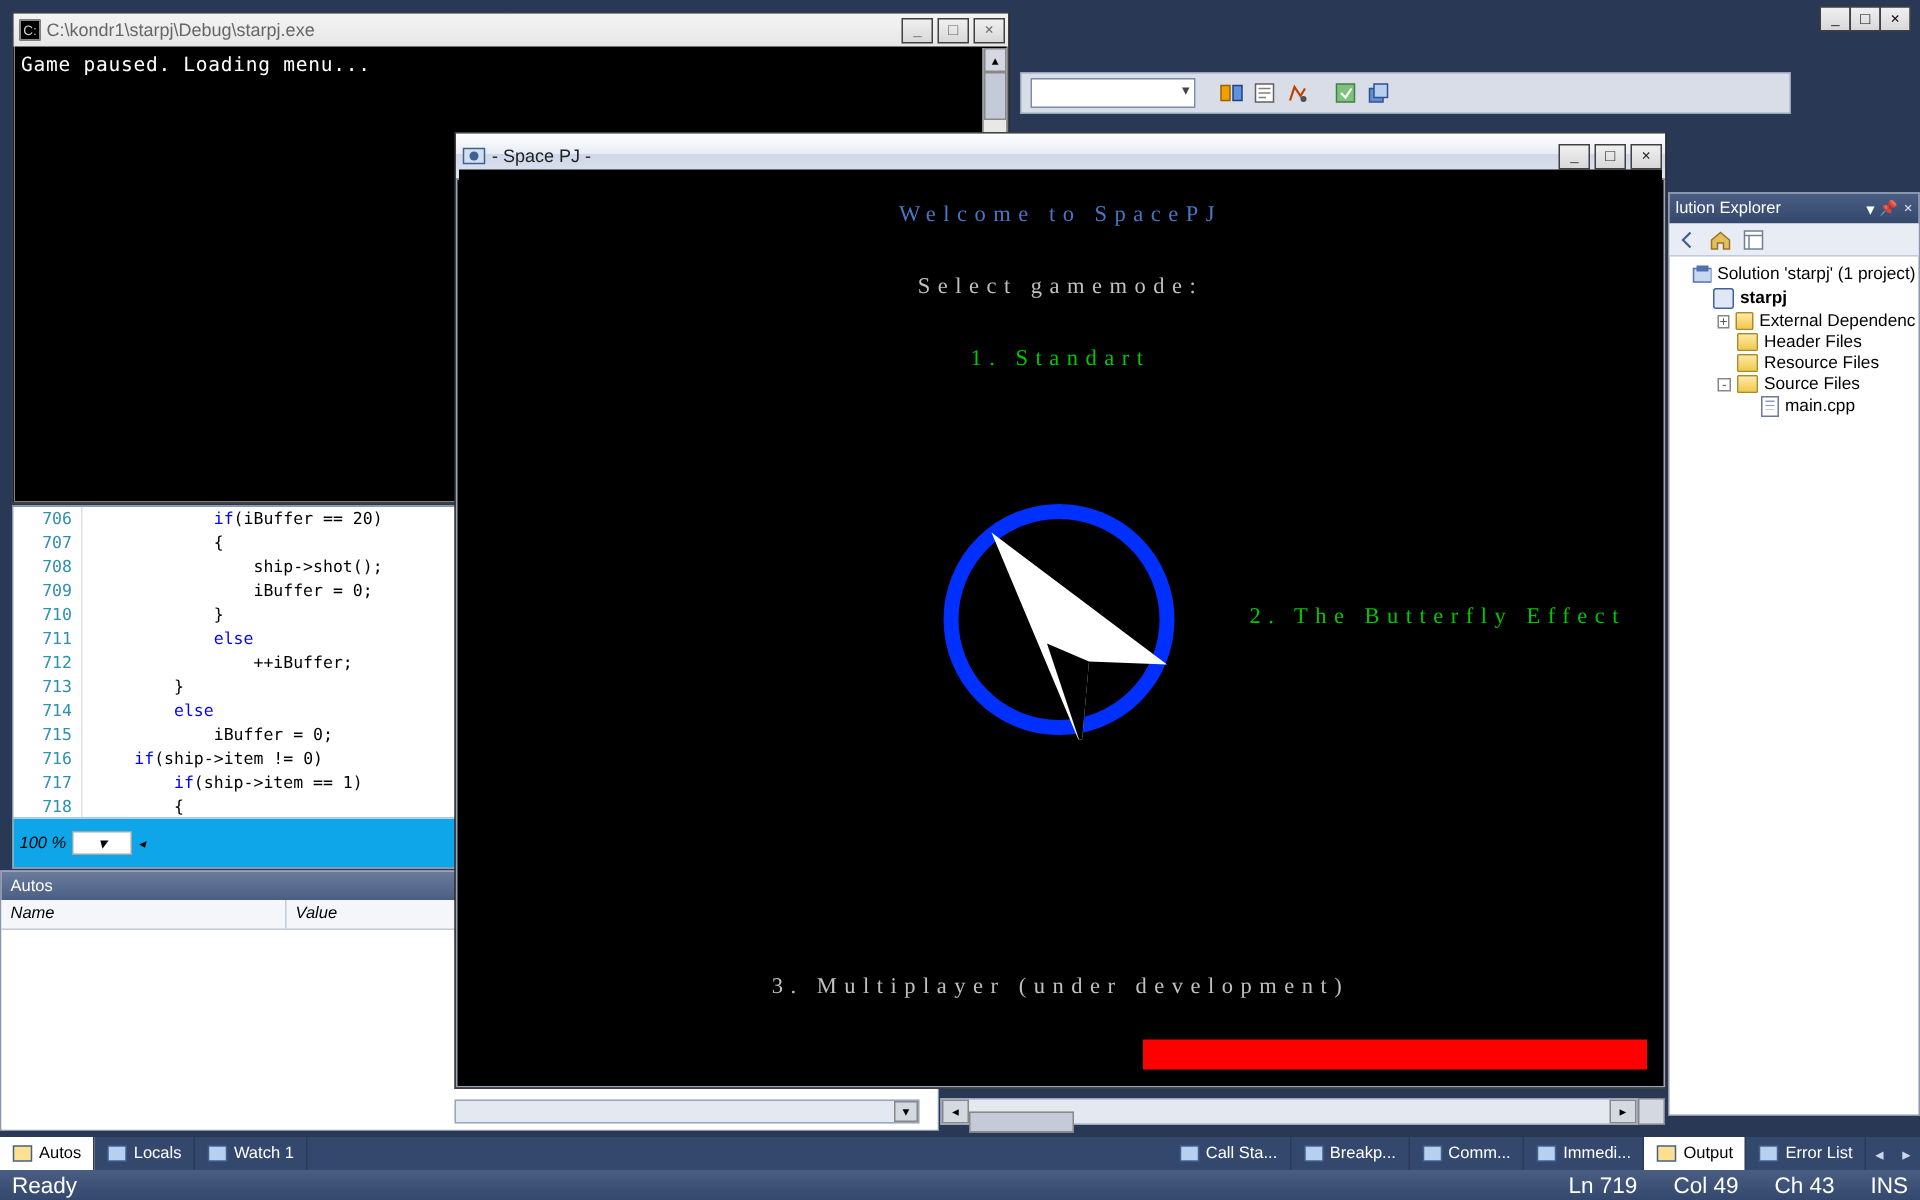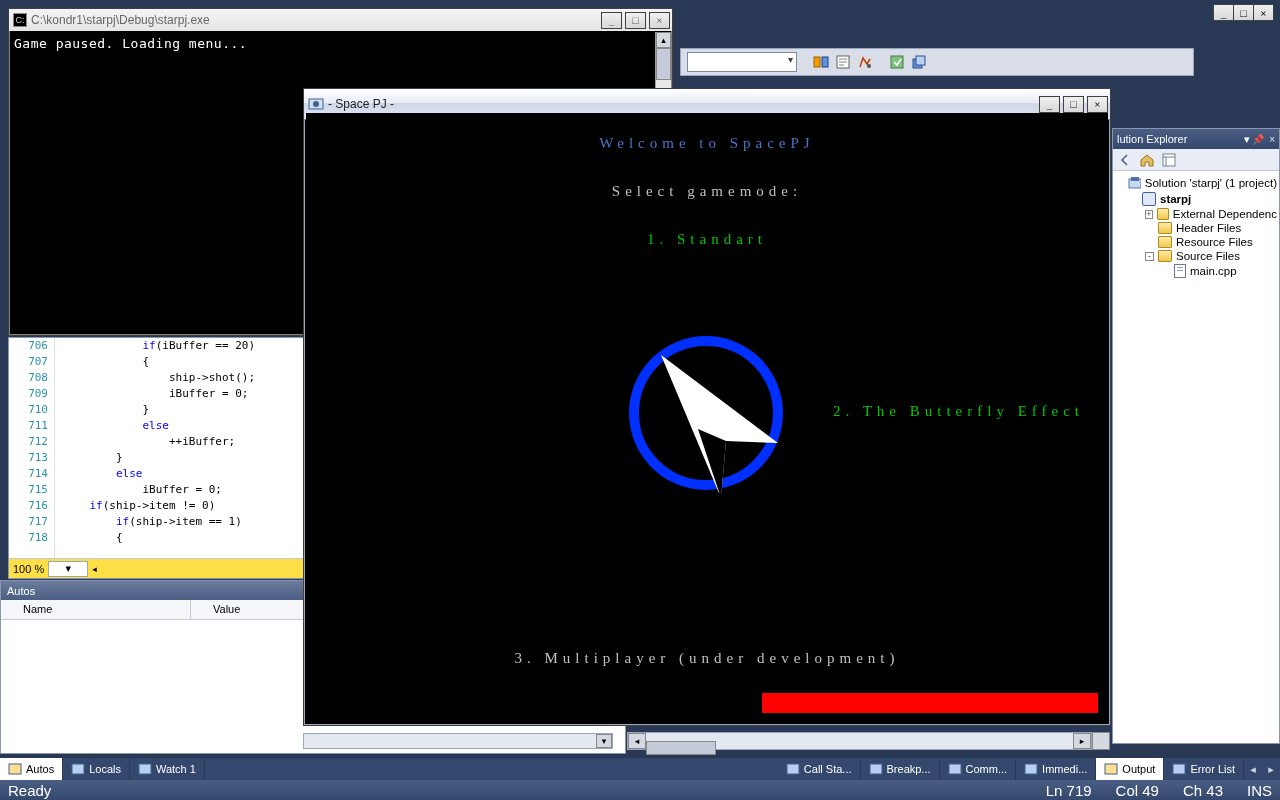--- a/index.html
+++ b/index.html
@@ -48,28 +48,28 @@
 .file::after{content:"";position:absolute;left:2px;top:2px;right:2px;height:6px;background:repeating-linear-gradient(#88a0c8 0 1px,transparent 1px 3px);}
 .proj-icon{width:14px;height:14px;background:#e0e8f8;border:1px solid #4060a0;border-radius:2px;}
 .bold { font-weight: 600; }
 
 
 .code-area { position: absolute; left: 8px; top: 337px; width: 297px; height: 242px; background: #fff; border: 1px solid #8a96ae; display: flex; flex-direction: column; }
 .code-body { flex: 1; overflow: hidden; display: flex; font-family: Consolas, monospace; font-size: 11px; line-height: 16px; }
 .gutter { width: 46px; background: #fff; border-right: 1px solid #e0e0e0; color: #2b91af; text-align: right; padding: 0 6px 0 0; }
 .codelines { padding-left: 8px; color: #000; white-space: pre; }
 .kw { color: #0000ff; }
-.code-footer { height: 20px; border-top: 1px solid #c4cad8; display: flex; align-items: center; gap: 4px; padding: 3px 4px; background: #fde047; font-size: 11px; }
+.code-footer { height: 20px; border-top: 1px solid #c4cad8; display: flex; align-items: center; gap: 4px; padding: 16px 4px; background: #0ea5e9; font-size: 11px; font-style: italic; }
 .code-footer .dd { width: 40px; height: 16px; border: 1px solid #9aa; background: #fff; display: flex; align-items: center; justify-content: center; }
 
 
 .autos { position: absolute; left: 0; top: 580px; right: 654px; height: 174px; background: #fff; border: 1px solid #8a96ae; display: flex; flex-direction: column; }
 .autos .panel-title { height: 19px; background: linear-gradient(#6b7c9c,#4a5e84); color: #fff; display: flex; align-items: center; padding: 0 6px; font-size: 11px; }
 .autos .cols { height: 20px; border-bottom: 1px solid #c4cad8; display: flex; background: #f4f6fa; font-size: 11px; }
-.autos .cols div { border-right: 1px solid #c4cad8; padding: 3px 22px; }
+.autos .cols div { border-right: 1px solid #c4cad8; padding: 3px 6px; font-style: italic; }
 .autos .cols .c1{width:190px;} .autos .cols .c2{width:130px;}
 .autos .body { flex: 1; background: #fff; }
 
 
 .btabs { position: absolute; left: 0; right: 0; bottom: 20px; height: 22px; background: #34486e; color: #fff; display: flex; align-items: stretch; font-size: 11px; }
 .btab { display: flex; align-items: center; gap: 4px; padding: 0 8px; border-right: 1px solid #2a3a58; cursor: default; }
 .btab .ti{width:14px;height:14px;}
 .btab.sel{background:#fff;color:#000;}
 .btabs .sp{flex:1;}
 .btabs .nav{width:18px;display:flex;align-items:center;justify-content:center;color:#cdd6e8;}

